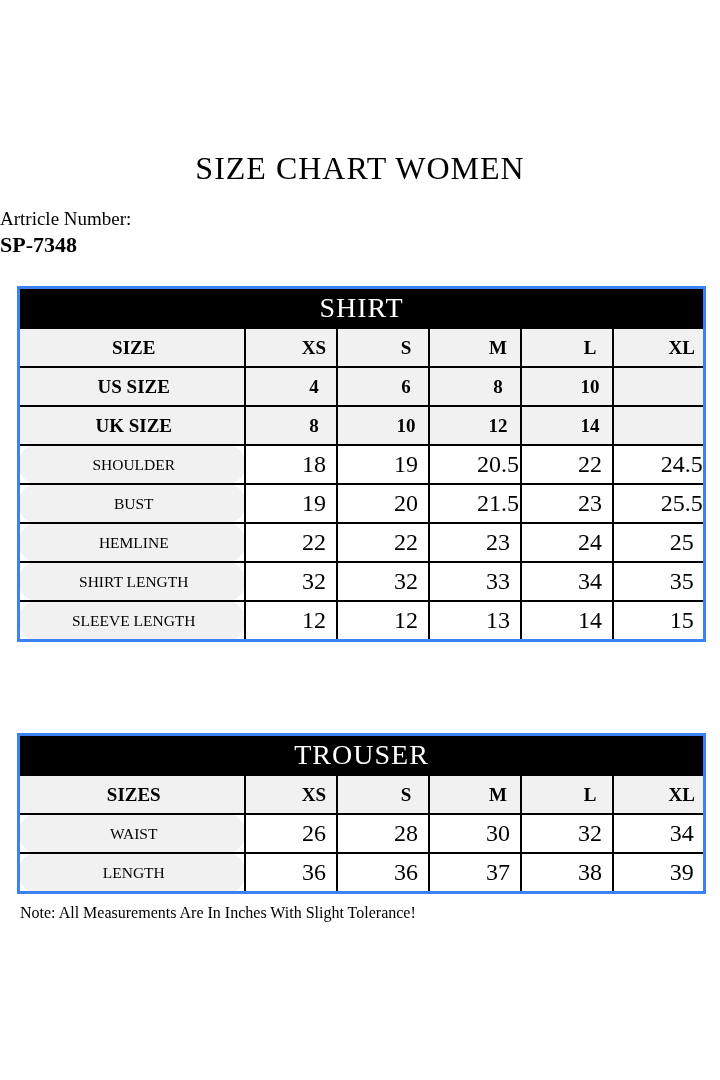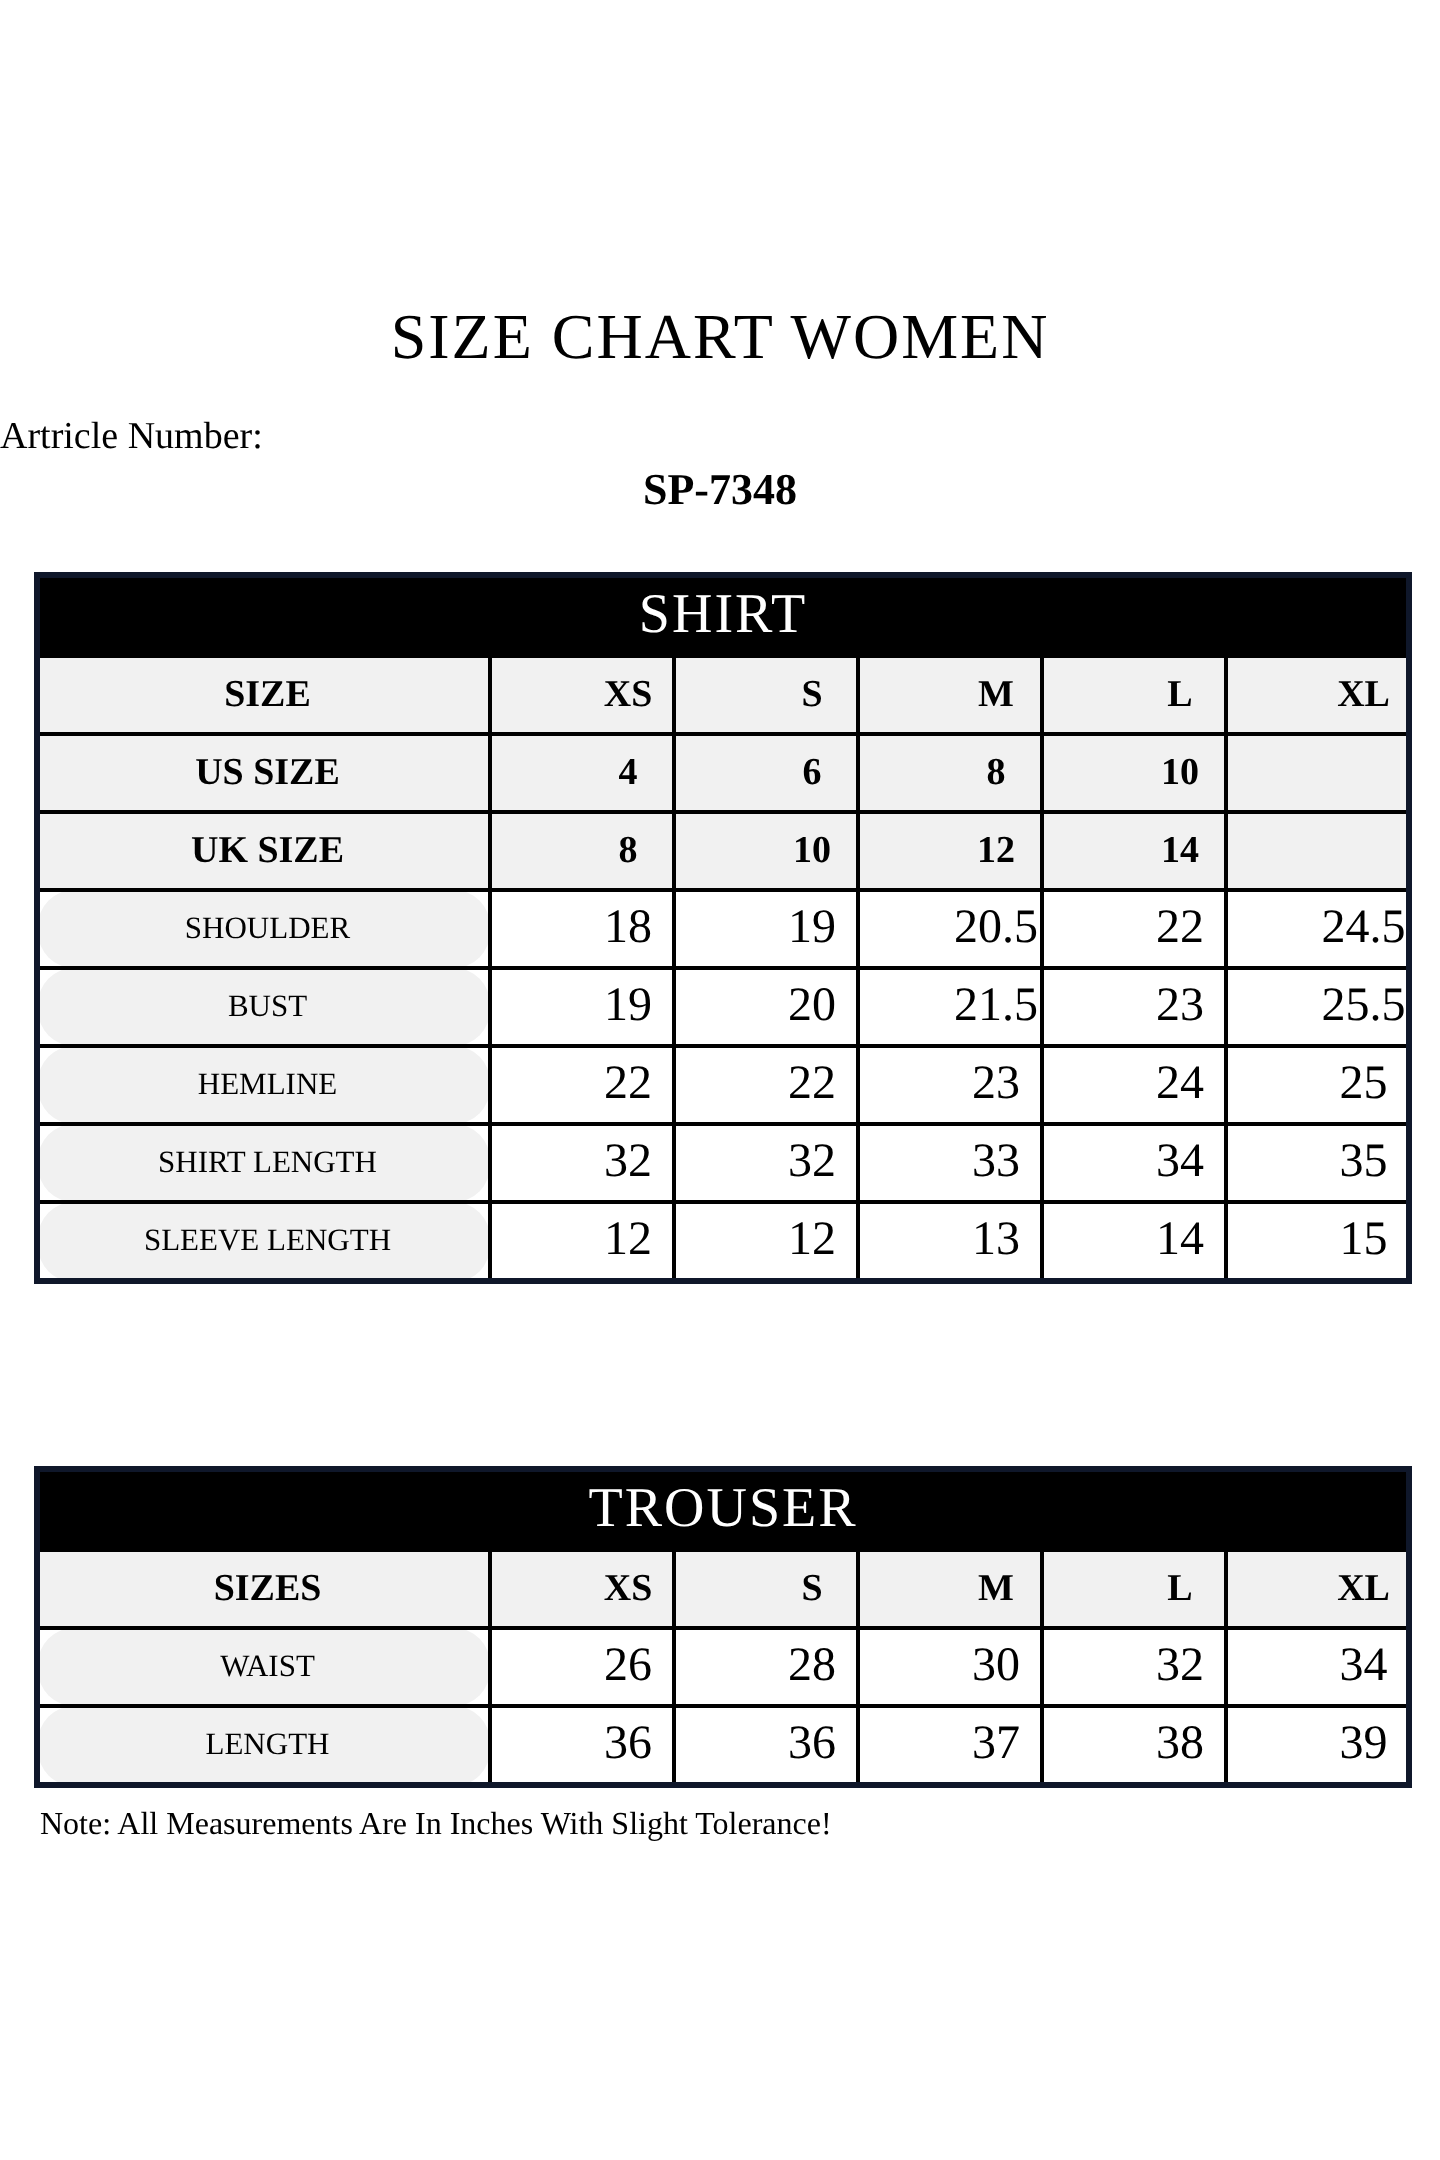--- a/index.html
+++ b/index.html
@@ -22,31 +22,31 @@
   }
   .article-label {
     position: absolute;
     top: 208px; left: 0; right: 0;
     text-align: left;
     font-size: 19px;
   }
   .article-number {
     position: absolute;
     top: 232px; left: 0; right: 0;
-    text-align: center;
+    text-align: left;
     font-size: 22px;
     font-weight: bold;
   }
   table.size-table {
     position: absolute;
     left: 17px;
     width: 686px;
     border-collapse: collapse;
     table-layout: fixed;
-    border: 3px solid #0f172a;
+    border: 3px solid #3b82f6;
   }
   #shirt-table { top: 286px; }
   #trouser-table { top: 733px; }
   .size-table td {
     border: 2px solid #000000;
     height: 37px;
     padding: 0;
     vertical-align: middle;
     overflow: hidden;
     white-space: nowrap;

